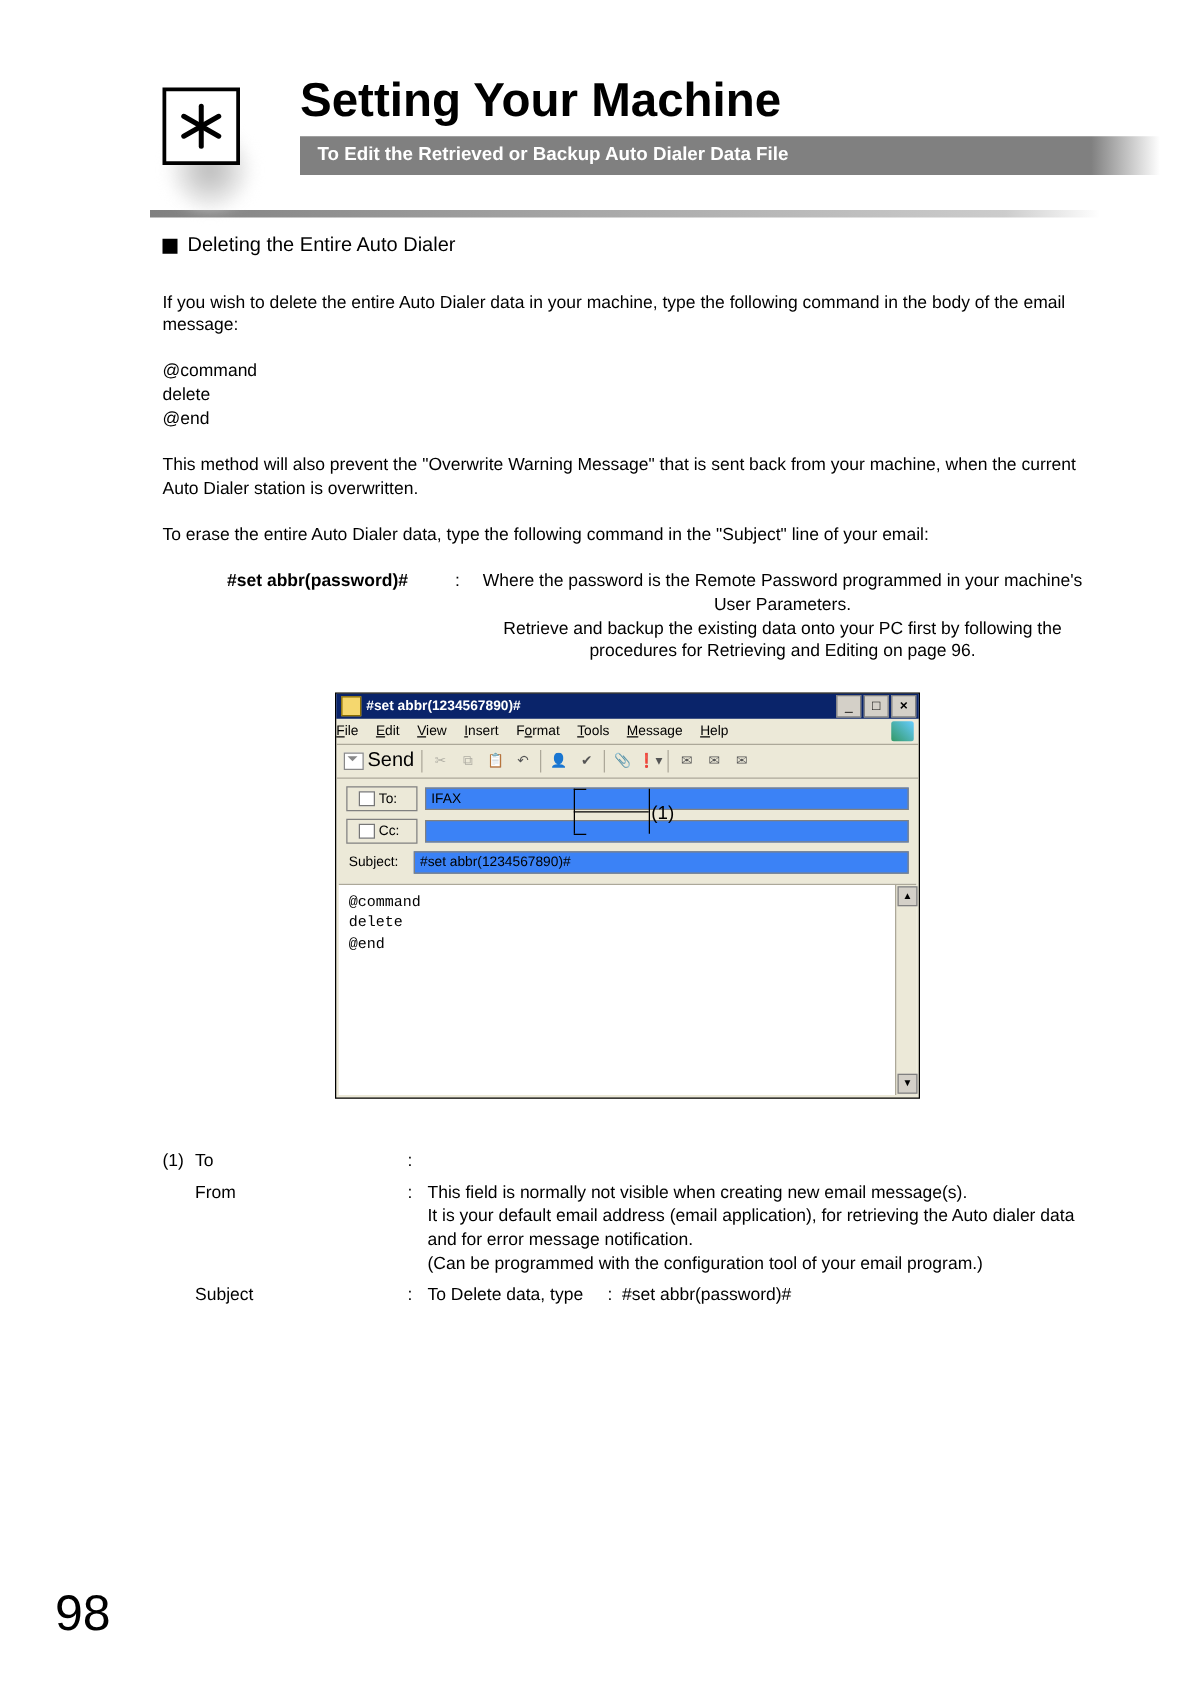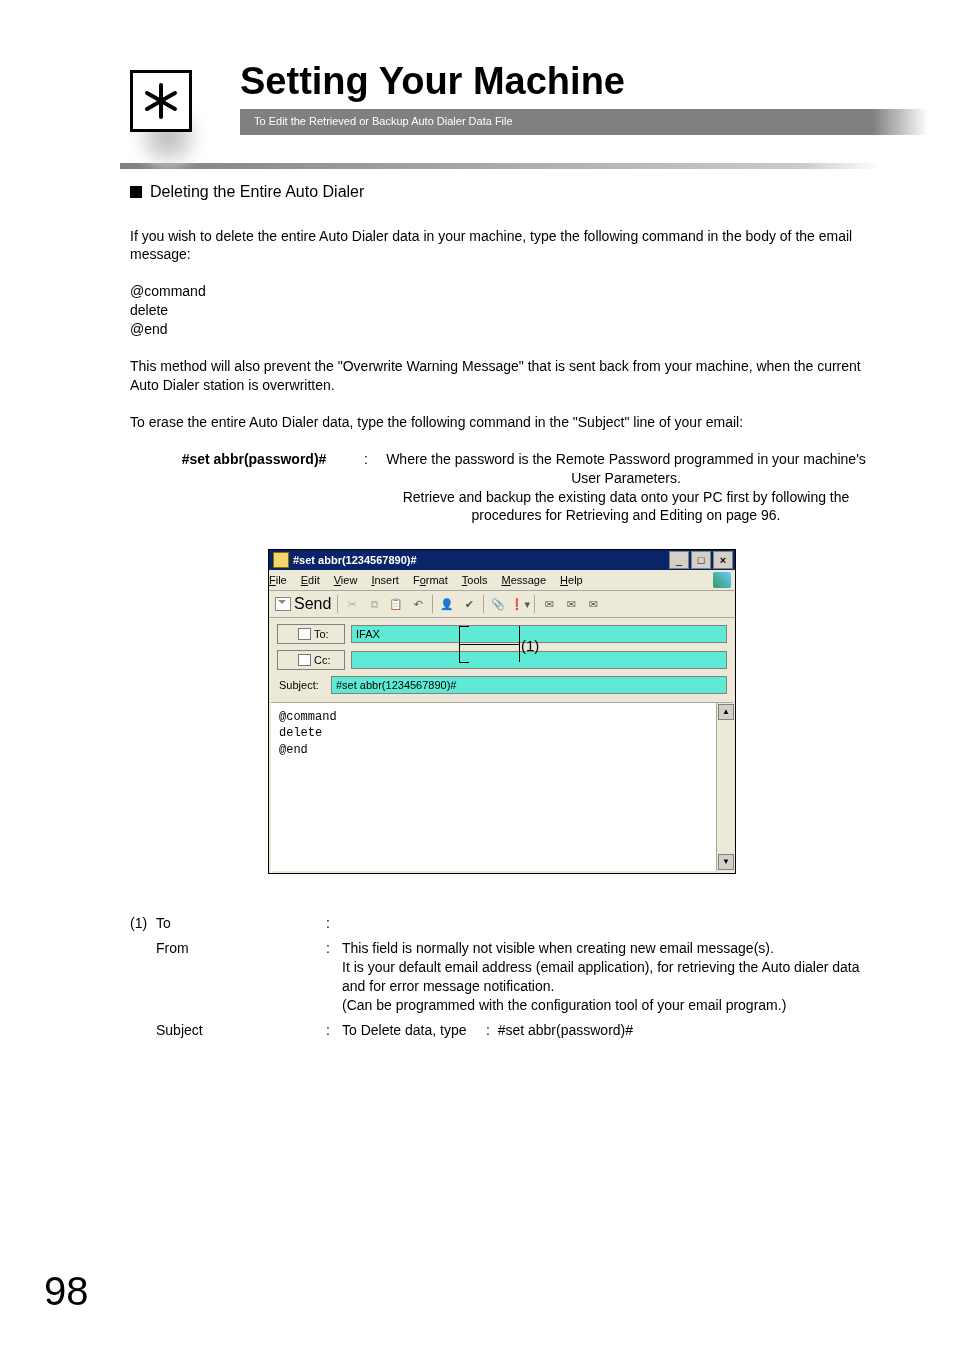--- a/index.html
+++ b/index.html
@@ -57,22 +57,22 @@
   .chapter-title {
     margin: 0 0 6px 110px;
     font-size: 38px;
     font-weight: bold;
   }
   .sub-bar {
     margin-left: 110px;
     margin-right: 0;
     background: linear-gradient(to right, #808080 0%, #808080 92%, #fff 100%);
     color: #fff;
-    font-weight: normal;
-    font-size: 11px;
+    font-weight: bold;
+    font-size: 15px;
     padding: 6px 14px 8px 14px;
     width: 660px;
   }
   .thin-divider {
     margin-top: 28px;
     margin-left: 120px;
     height: 6px;
     width: 760px;
     background: linear-gradient(to right, #808080, #ccc 90%, #fff);
   }
@@ -233,35 +233,35 @@
     align-items: center;
     margin-bottom: 6px;
   }
   .field-btn {
     width: 46px;
     height: 18px;
     border: 1px solid #808080;
     background: #ece9d8;
     display: flex;
     align-items: center;
-    padding-left: 20px;
+    padding-left: 9px;
     gap: 3px;
   }
   .book-icon {
     width: 11px; height: 10px; border:1px solid #777; background:#fff;
   }
   .field-label-plain {
     width: 46px;
     padding-left: 2px;
   }
   .field-input {
     flex: 1;
     height: 18px;
     border: 1px solid #808080;
-    background: #5eead4;
+    background: #3b82f6;
     margin-left: 6px;
     padding: 1px 4px;
     font-family: Arial;
     font-size: 11px;
     box-sizing: border-box;
   }
   .email-body-area {
     position: relative;
     border-top: 1px solid #aca899;
     height: 168px;

